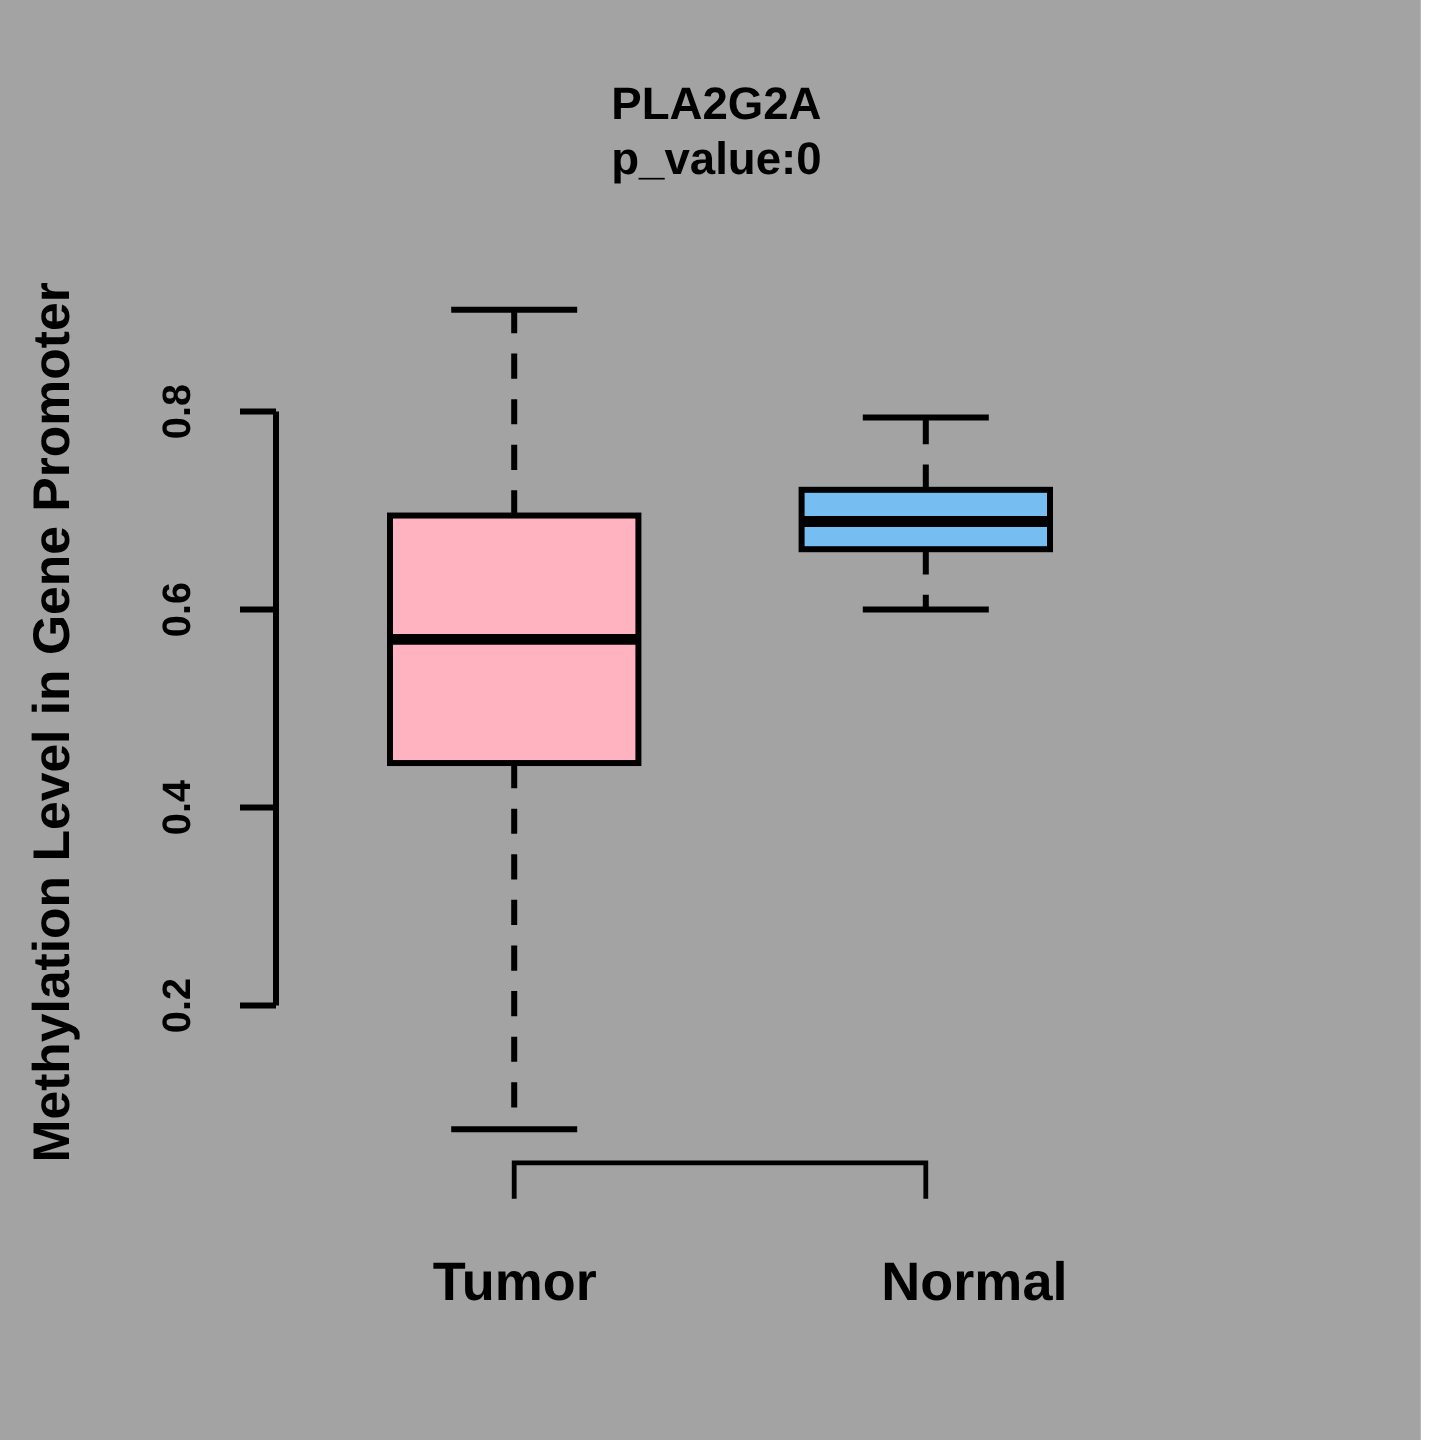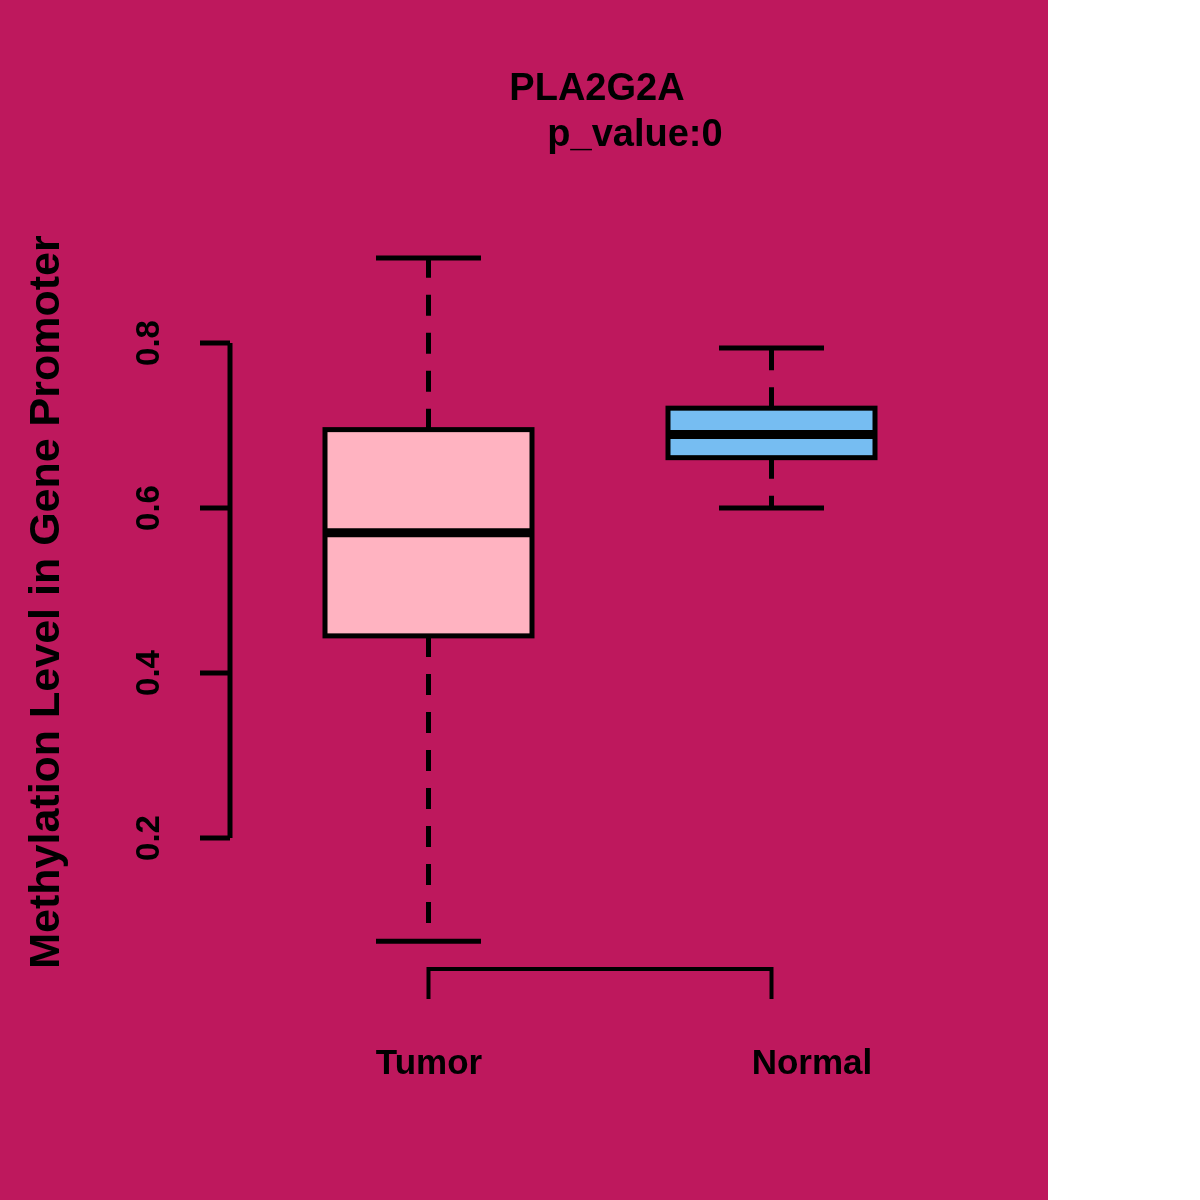--- a/index.html
+++ b/index.html
@@ -1,34 +1,34 @@
 <!DOCTYPE html>
 <html><head>
 <meta charset="utf-8">
 <style>
   html,body{margin:0;padding:0;background:#ffffff;}
   body{width:1200px;height:1200px;font-family:"Liberation Sans",sans-serif;color:#000;}
-  .figure{position:relative;width:1048px;height:1200px;background:#be185d;overflow:hidden;}
+  .figure{position:relative;width:1184px;height:1200px;background:#a3a3a3;overflow:hidden;}
   .figure svg{position:absolute;left:0;top:0;}
   .title{
     position:absolute;left:597px;top:66px;transform:translateX(-50%);
     font-size:38px;font-weight:bold;white-space:nowrap;
   }
   .subtitle{
     position:absolute;left:597px;top:112px;transform:translateX(-50%);
-    font-size:38px;font-weight:bold;white-space:nowrap;margin-left:38px;
+    font-size:38px;font-weight:bold;white-space:nowrap;
   }
   .ylabel{
     position:absolute;left:44px;top:602px;
     transform:translate(-50%,-50%) rotate(-90deg);
     font-size:43px;font-weight:bold;white-space:nowrap;
   }
   .xlabel{
     position:absolute;top:1042px;transform:translateX(-50%);
-    font-size:35px;font-weight:bold;white-space:nowrap;
+    font-size:45px;font-weight:bold;white-space:nowrap;
   }
   #xlabel-0{left:429px;}
   #xlabel-1{left:812px;}
 </style>
 </head>
 <body>
 
 <div class="figure">
   <div class="title">PLA2G2A</div>
   <div class="subtitle">p_value:0</div>

